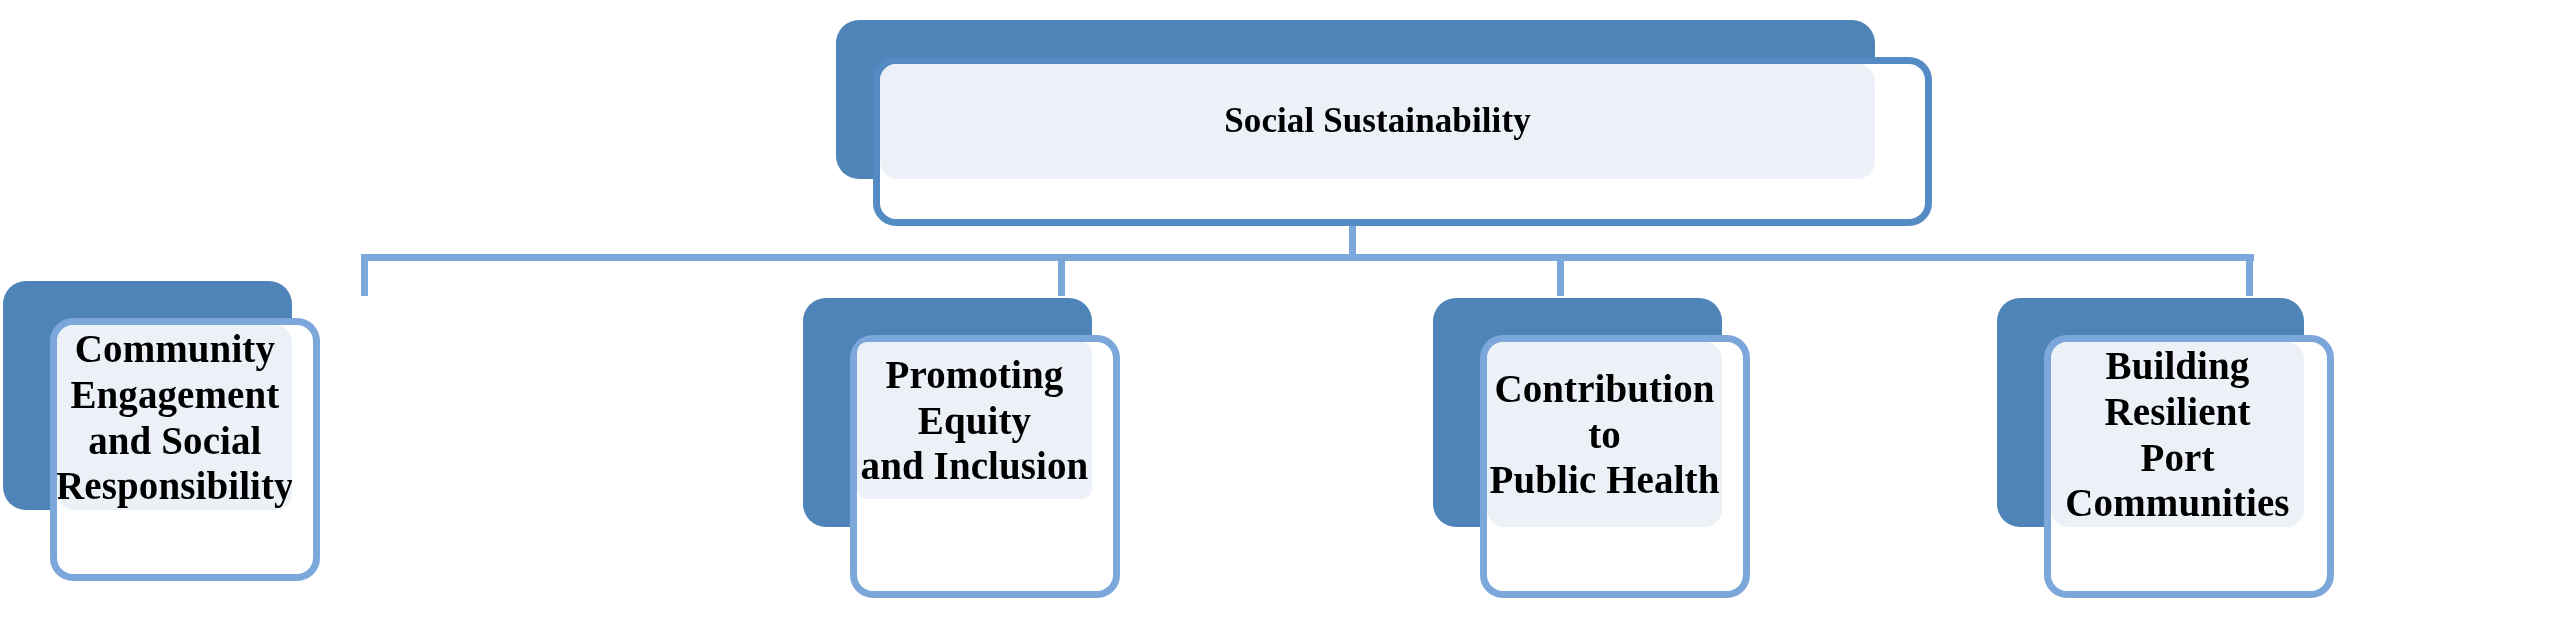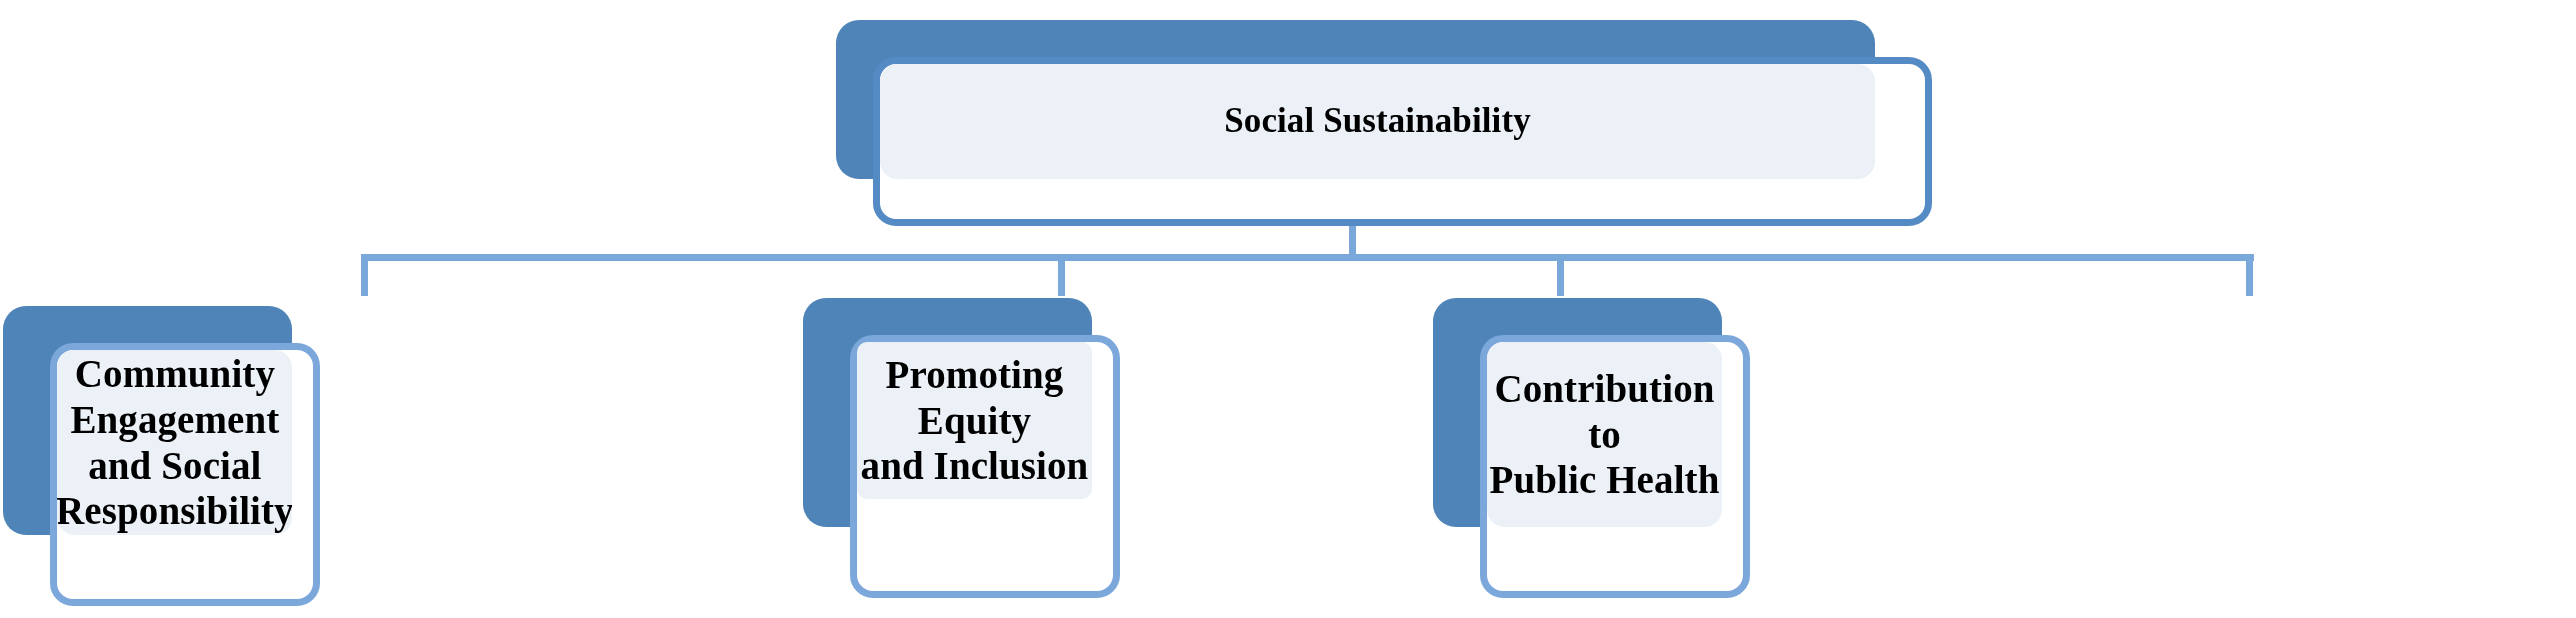--- a/index.html
+++ b/index.html
@@ -95,21 +95,21 @@
   <div class="conn" style="left:2246px; top:254px; width:7.4px; height:42px;"></div>
 
   <div class="node" id="root-node" style="left:836px; top:20px; width:1096px; height:209px;">
     <div class="plate" style="left:0px; top:0px; width:1039px; height:159px;"></div>
     <div class="card" style="left:37px; top:37px; width:1059px; height:169px;"></div>
     <div class="panel" style="left:44px; top:44px; width:995px; height:115px;">
       <span class="label">Social Sustainability</span>
     </div>
   </div>
 
-  <div class="node child-node" style="left:3.4px; top:306px; width:351px; height:304px;">
+  <div class="node child-node" style="left:3.4px; top:281px; width:351px; height:304px;">
     <div class="plate" style="left:0px; top:0px; width:289px; height:229px;"></div>
     <div class="card" style="left:47px; top:37px; width:270px; height:263px;"></div>
     <div class="panel" style="left:54px; top:44px; width:235px; height:185px;">
       <span class="label">Community Engagement
 and Social Responsibility</span>
     </div>
   </div>
 
   <div class="node child-node" style="left:803px; top:298px; width:317px; height:304px;">
     <div class="plate" style="left:0px; top:0px; width:289px; height:229px;"></div>
@@ -122,15 +122,23 @@
 
   <div class="node child-node" style="left:1433px; top:298px; width:317px; height:304px;">
     <div class="plate" style="left:0px; top:0px; width:289px; height:229px;"></div>
     <div class="card" style="left:47px; top:37px; width:270px; height:263px;"></div>
     <div class="panel" style="left:54px; top:44px; width:235px; height:185px;">
       <span class="label">Contribution to
 Public Health</span>
     </div>
   </div>
 
+  <div class="node child-node" style="left:1997px; top:298px; width:337px; height:304px;">
+    <div class="plate" style="left:0px; top:0px; width:307px; height:229px;"></div>
+    <div class="card" style="left:47px; top:37px; width:290px; height:263px;"></div>
+    <div class="panel" style="left:54px; top:44px; width:253px; height:185px;">
+      <span class="label">Building Resilient
+Port Communities</span>
+    </div>
+  </div>
 
 </div>
 
 
 </body></html>

